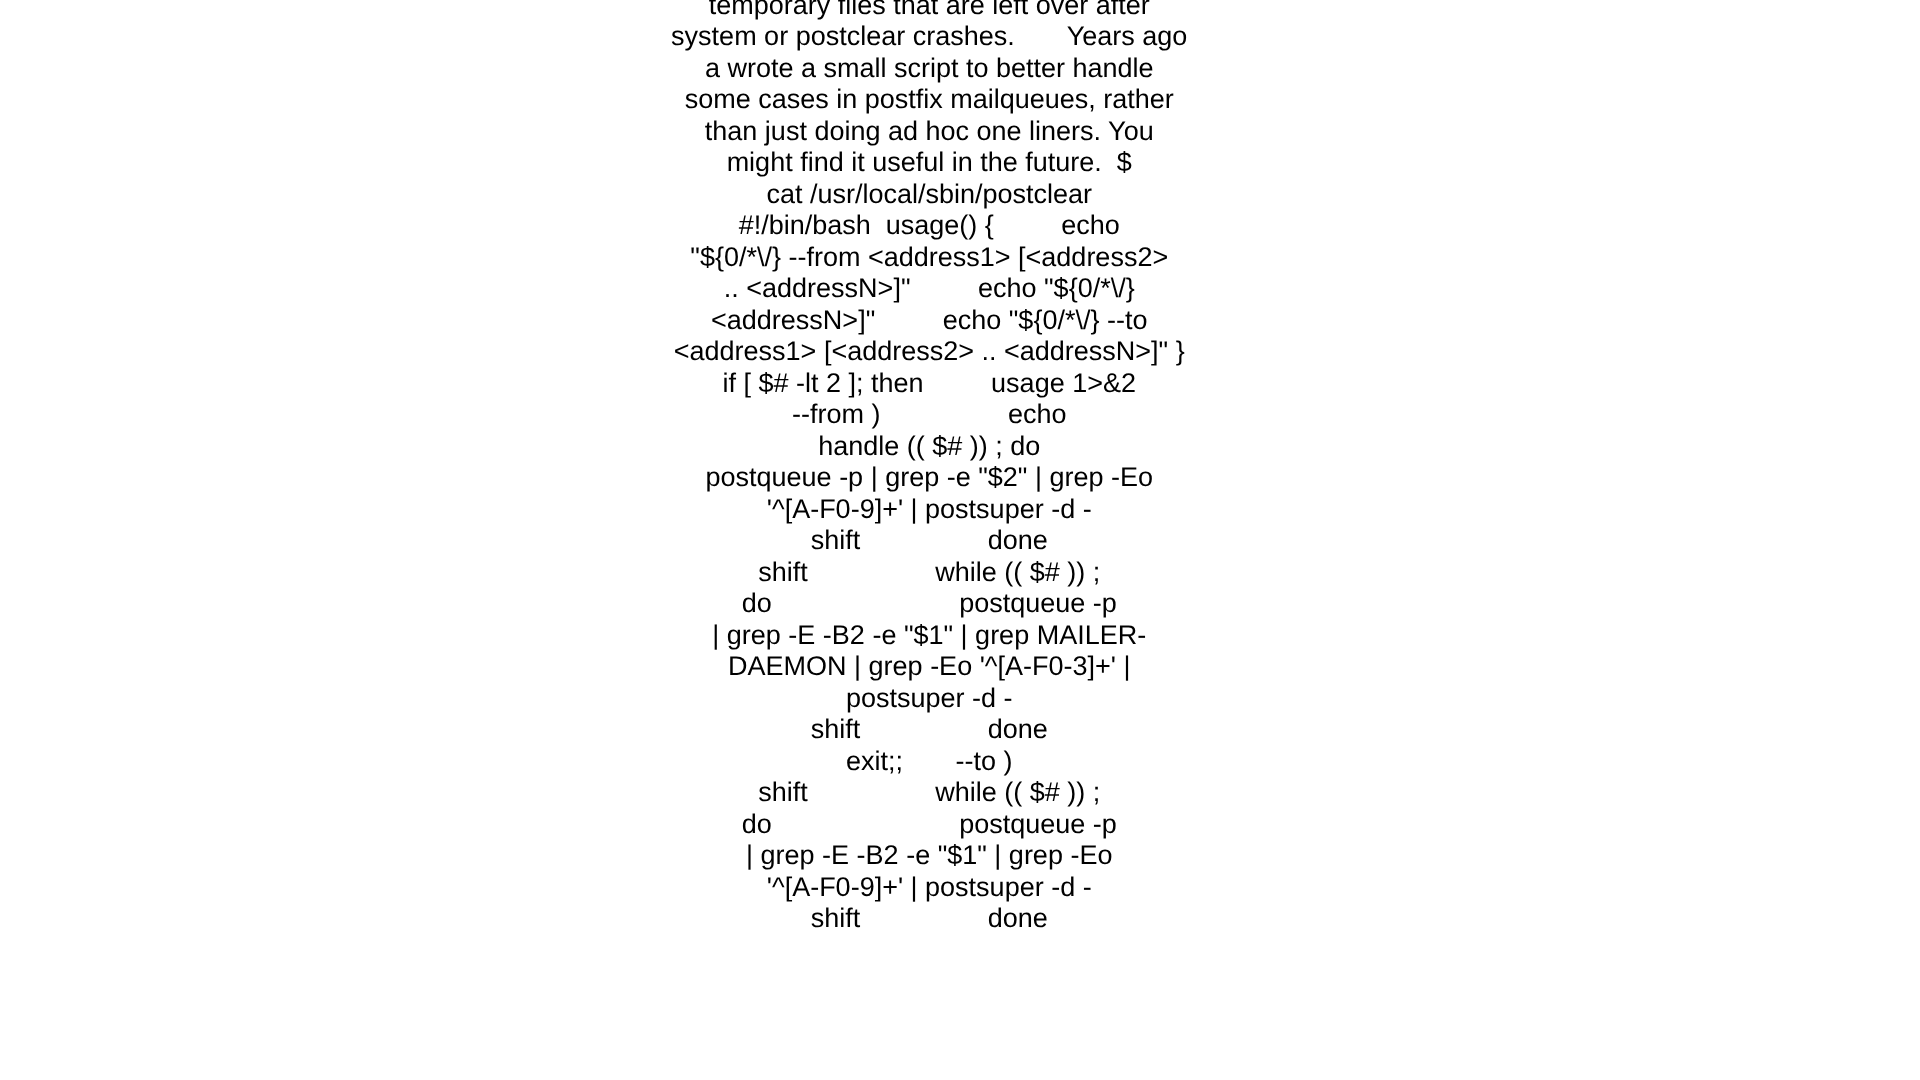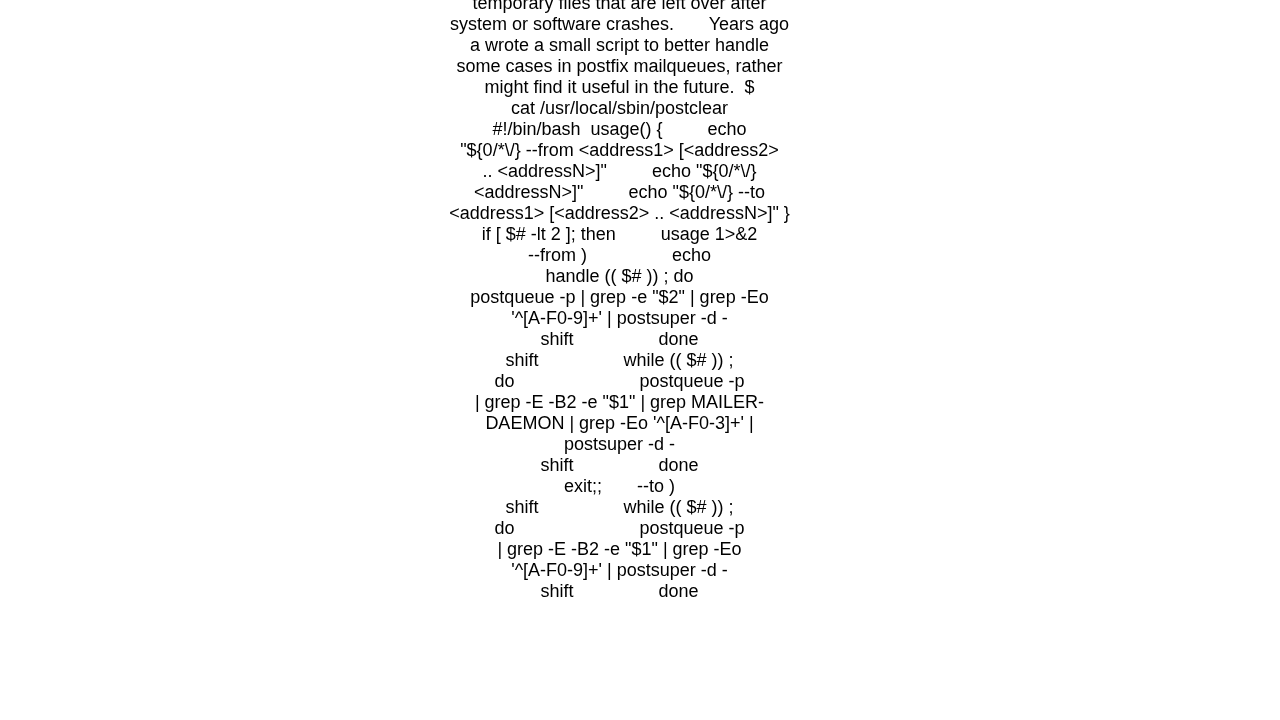--- a/index.html
+++ b/index.html
@@ -38,23 +38,24 @@
     white-space: pre;
     min-height: 21px;
   }
 </style>
 </head>
 <body>
 
 <div class="page-clip">
   <div class="text-column">
       <div class="line">temporary files that are left over after</div>
-      <div class="line">system or software crashes.       Years ago</div>
+      <div class="line">system or postclear crashes.       Years ago</div>
       <div class="line">a wrote a small script to better handle</div>
       <div class="line">some cases in postfix mailqueues, rather</div>
+      <div class="line">than just doing ad hoc one liners. You</div>
       <div class="line">might find it useful in the future.  $</div>
       <div class="line">cat /usr/local/sbin/postclear</div>
       <div class="line">#!/bin/bash  usage() {         echo</div>
       <div class="line">"${0/*\/} --from &lt;address1&gt; [&lt;address2&gt;</div>
       <div class="line">.. &lt;addressN&gt;]"         echo "${0/*\/}</div>
       <div class="line">&lt;addressN&gt;]"         echo "${0/*\/} --to</div>
       <div class="line">&lt;address1&gt; [&lt;address2&gt; .. &lt;addressN&gt;]" }</div>
       <div class="line">if [ $# -lt 2 ]; then         usage 1&gt;&amp;2</div>
       <div class="line">--from )                 echo</div>
       <div class="line">handle (( $# )) ; do</div>

